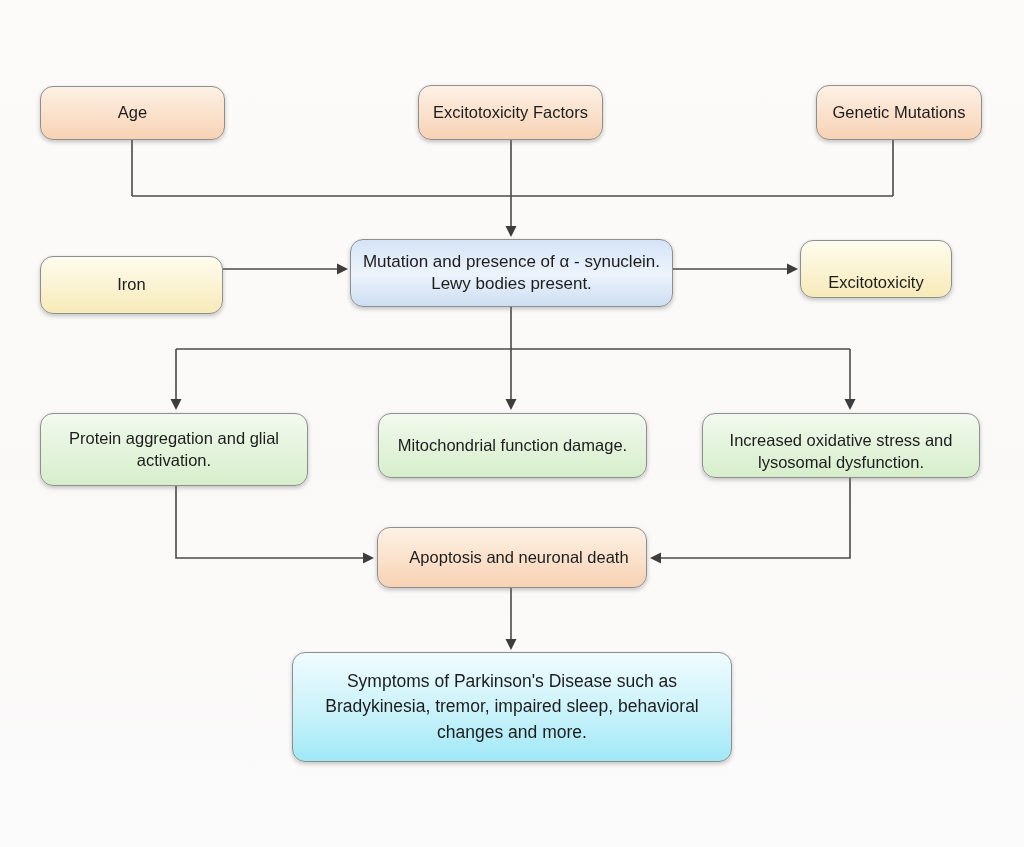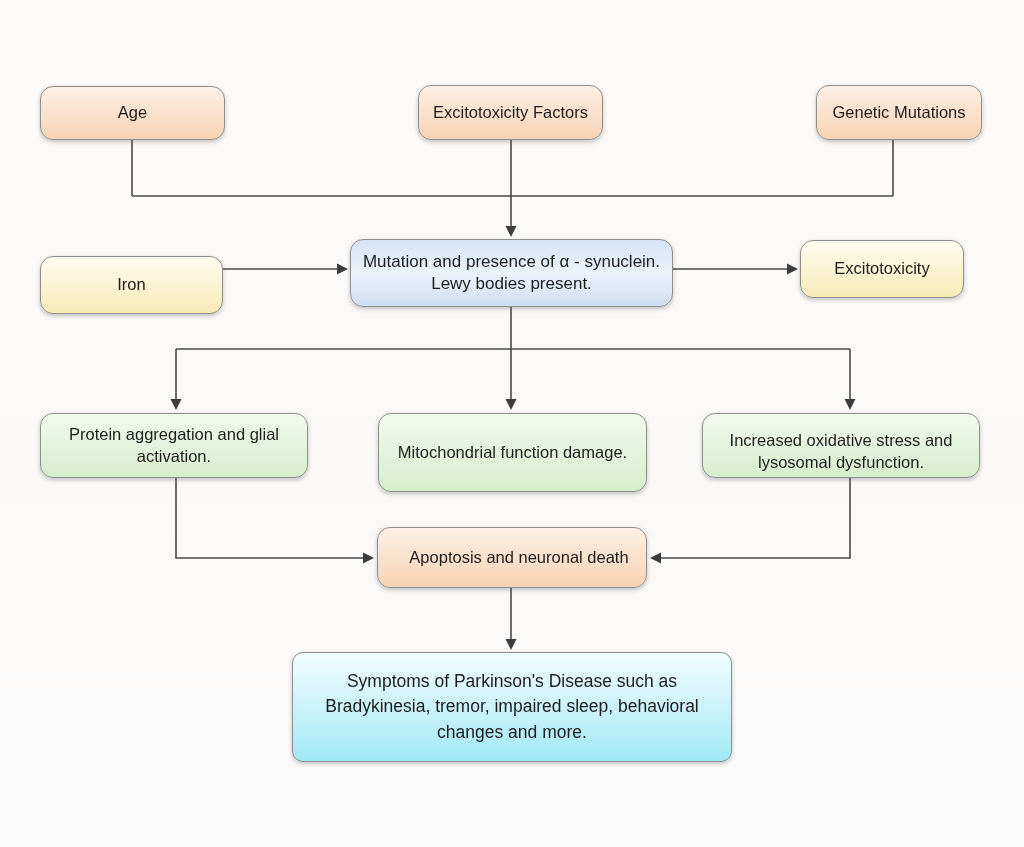--- a/index.html
+++ b/index.html
@@ -28,26 +28,26 @@
   .yellow{background:linear-gradient(180deg,#fefcee 0%,#f7eab9 100%);}
   .blue  {background:linear-gradient(180deg,#d5e4f6 0%,#ecf3fb 52%,#cddef2 100%);}
   .green {background:linear-gradient(180deg,#f2f9ee 0%,#d6eecb 100%);}
   .cyan  {background:linear-gradient(180deg,#f0fcfe 0%,#c9f2fa 55%,#9fe8f6 100%);}
 
   #n-age          {left:40px; top:86px; width:185px;height:54px;}
   #n-environmental{left:418px;top:85px; width:185px;height:55px;}
   #n-genetic      {left:800px;top:85px; width:166px;height:55px;margin-left:16px;}
   #n-iron         {left:40px; top:240px;width:183px;height:58px;margin-top:16px;}
   #n-mutation     {left:350px;top:239px;width:323px;height:68px;font-size:17px;}
-  #n-excitotoxicity{left:800px;top:240px;width:164px;height:58px;}
-  #n-protein      {left:40px; top:413px;width:268px;height:65px;}
-  #n-mitochondrial{left:378px;top:413px;width:269px;height:79px;}
+  #n-excitotoxicity{left:800px;top:240px;width:152px;height:58px;align-items:flex-end;}
+  #n-protein      {left:40px; top:413px;width:268px;height:73px;}
+  #n-mitochondrial{left:378px;top:413px;width:269px;height:65px;}
   #n-oxidative    {left:702px;top:413px;width:278px;height:65px;align-items:flex-end;}
   #n-apoptosis    {left:377px;top:527px;width:270px;height:61px;padding-left:24px;}
-  #n-symptoms     {left:292px;top:652px;width:440px;height:110px;font-size:17.5px;line-height:1.45;border-radius:11px;}
+  #n-symptoms     {left:292px;top:652px;width:440px;height:110px;font-size:17.5px;line-height:1.45;}
 </style>
 </head>
 <body>
 
 <div id="canvas">
 
   <svg id="edges" viewBox="0 0 1024 847" xmlns="http://www.w3.org/2000/svg">
 
     <path class="line" d="M132 140 V196"></path>
     <path class="line" d="M893 140 V196"></path>

